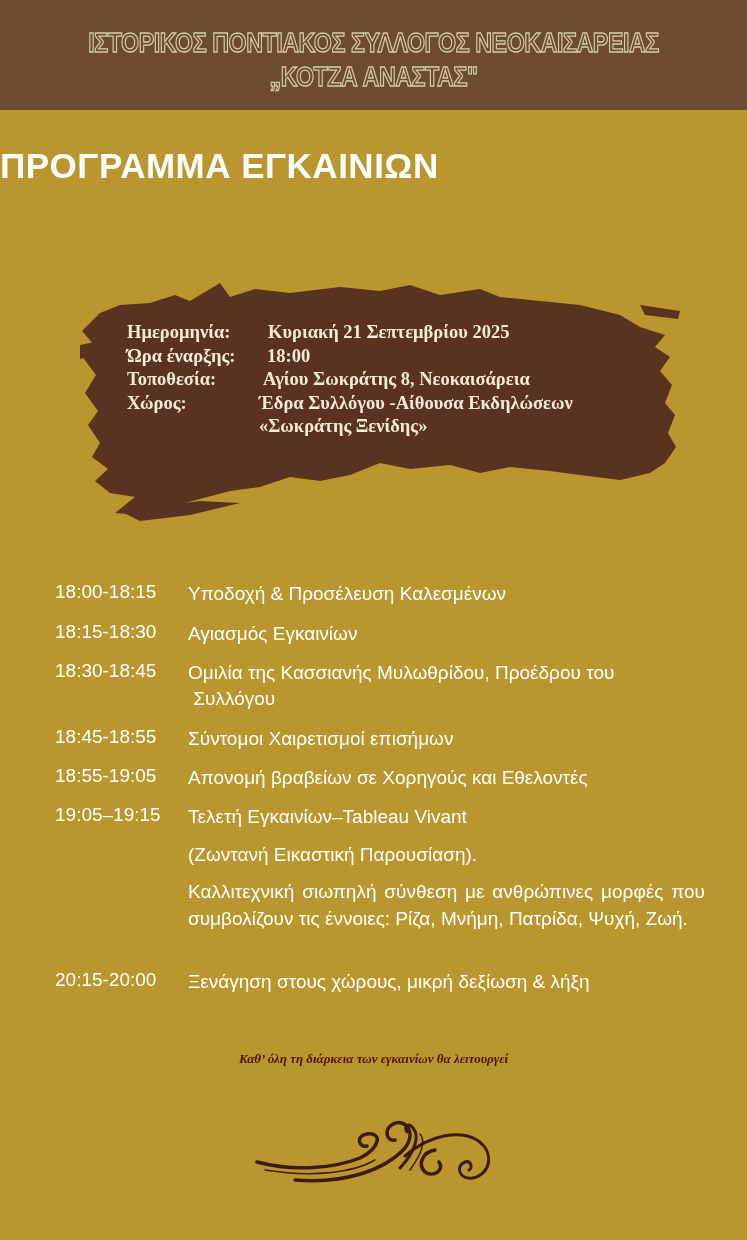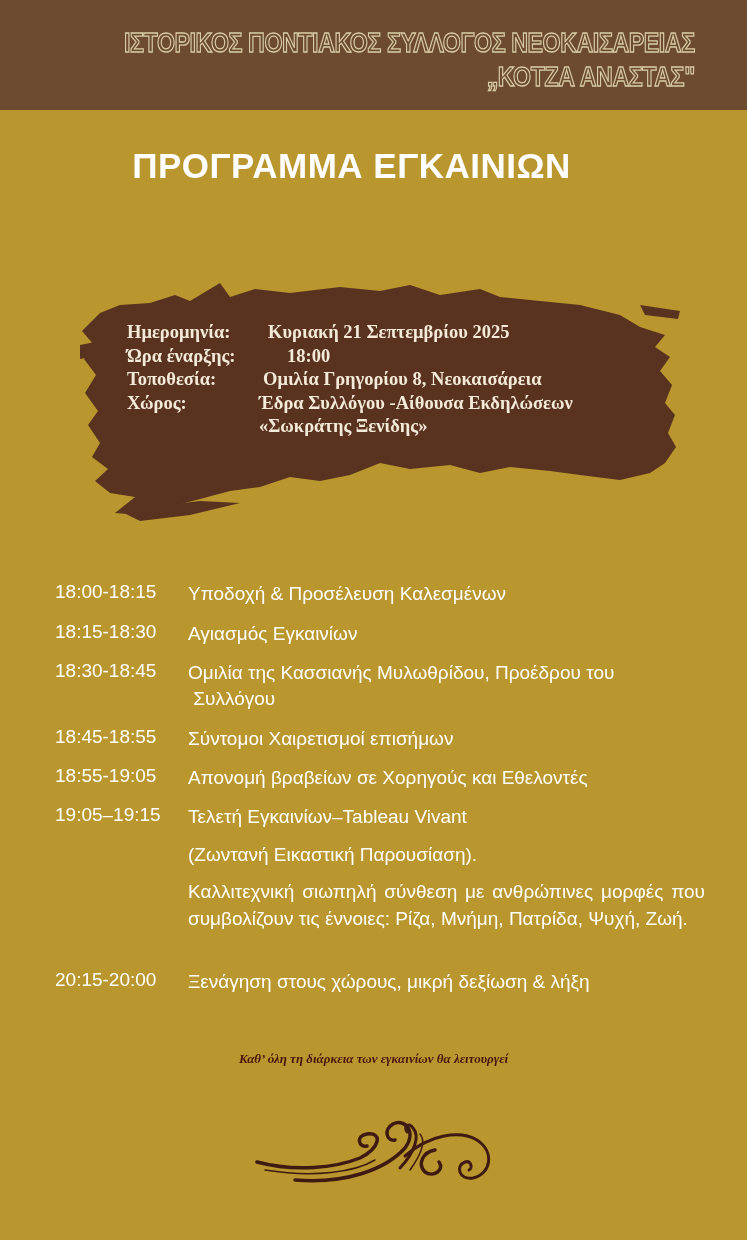--- a/index.html
+++ b/index.html
@@ -5,40 +5,39 @@
   html, body { margin: 0; padding: 0; }
   body {
     width: 747px; height: 1240px; overflow: hidden;
     background: #b9962e;
     position: relative;
     font-family: "Liberation Sans", sans-serif;
   }
   .header {
     position: absolute; left: 0; top: 0; width: 747px; height: 110px;
     background: #6d4b31;
-    text-align: right;
+    text-align: center;
   }
   .header .line1 {
     position: absolute; left: 0; right: 0; top: 28px;
     font-family: "Liberation Sans", sans-serif;
     font-weight: bold; font-size: 27px; letter-spacing: -0.5px;
     color: #6d4b31;
     -webkit-text-stroke: 1.3px #d8cca6;
     transform: scaleX(0.86); transform-origin: center;
   }
   .header .line2 {
     position: absolute; left: 0; right: 0; top: 62px;
     font-weight: bold; font-size: 27px; letter-spacing: -0.5px;
     color: #6d4b31;
     -webkit-text-stroke: 1.3px #d8cca6;
     transform: scaleX(0.86); transform-origin: center;
   }
   .title {
     position: absolute; left: 0; width: 703px; top: 146px;
-    text-align: center;
     font-size: 35px; font-weight: bold; color: #ffffff; letter-spacing: 0.5px;
   }
   .brush {
     position: absolute; left: 80px; top: 275px; width: 600px; height: 250px;
   }
   .info {
     position: absolute; left: 127px; top: 321px;
     font-family: "Liberation Serif", serif; font-weight: bold;
     font-size: 18.5px; line-height: 23.5px; color: #f4ead8;
   }
@@ -78,25 +77,25 @@
   <path fill="#5a3320" d="M40,236 L120,226 L160,228 L110,240 L60,246 Z"></path>
 </svg>
 
 <div class="info">
   <div class="row">
     <span class="lab">Ημερομηνία:</span>
     <span class="val" style="left:141px">Κυριακή 21 Σεπτεμβρίου 2025</span>
   </div>
   <div class="row">
     <span class="lab">Ώρα έναρξης:</span>
-    <span class="val" style="left:160px">18:00</span>
+    <span class="val" style="left:140px">18:00</span>
   </div>
   <div class="row">
     <span class="lab">Τοποθεσία:</span>
-    <span class="val" style="left:136px">Ομιλία Γρηγορίου 8, Νεοκαισάρεια</span>
+    <span class="val" style="left:136px">Αγίου Σωκράτης 8, Νεοκαισάρεια</span>
   </div>
   <div class="row">
     <span class="lab">Χώρος:</span>
     <span class="val" style="left:132px">Έδρα Συλλόγου -Αίθουσα Εκδηλώσεων</span>
   </div>
   <div class="row">
     <span class="val" style="left:132px">«Σωκράτης Ξενίδης»</span>
   </div>
 </div>
 

